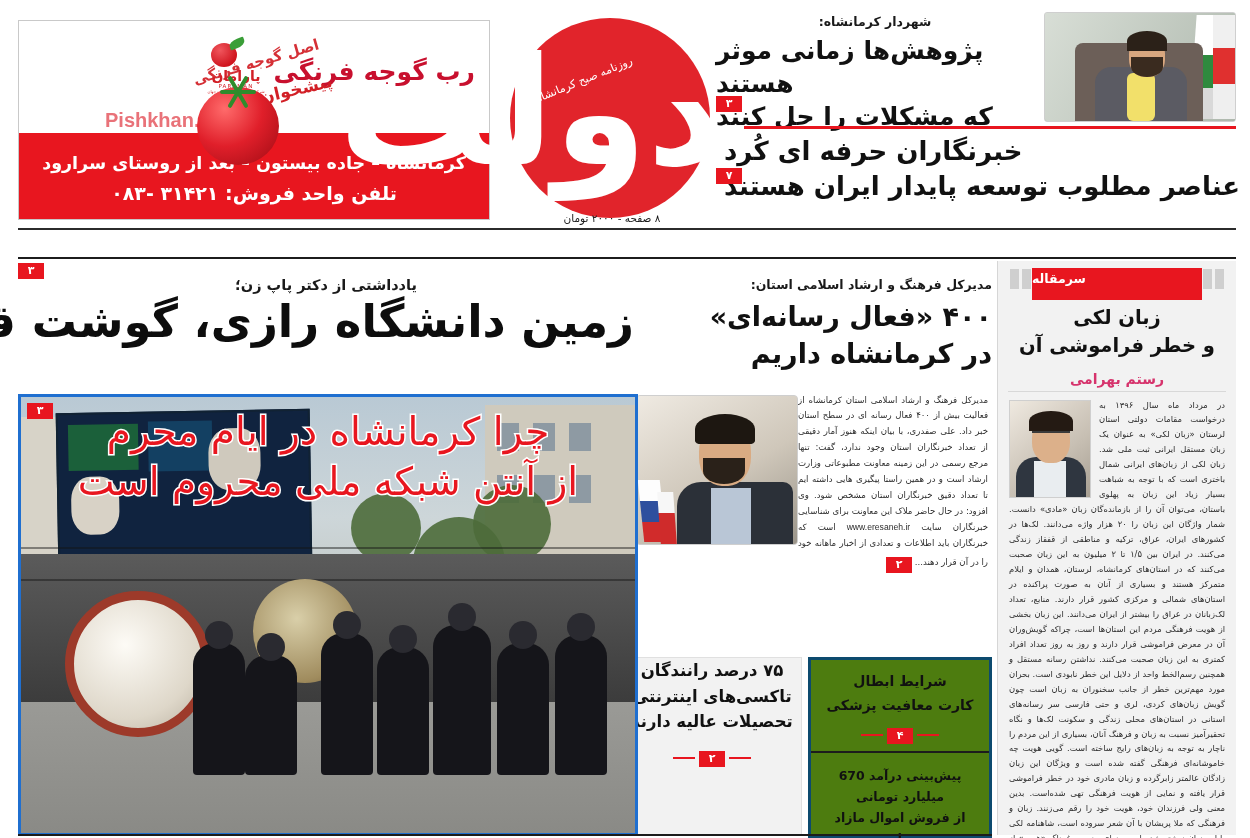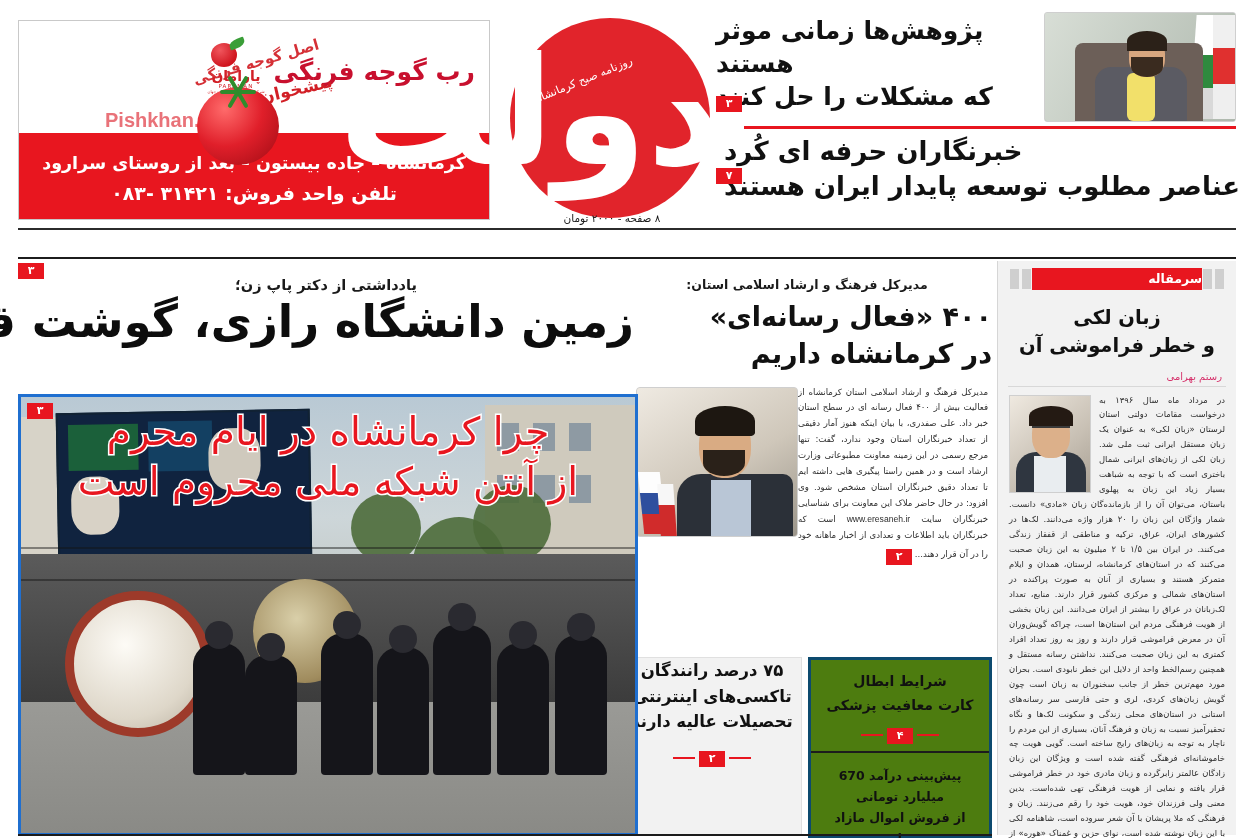--- a/index.html
+++ b/index.html
@@ -143,32 +143,32 @@
   
   .content{position:absolute;left:0;top:261px;width:1250px;height:577px;}
 
   
   .sidebar{
     position:absolute;right:14px;top:0;width:238px;height:574px;
     background:#f2f2f2;border-left:1px solid #d6d6d6;
   }
   .sb-banner-wrap{position:relative;height:24px;margin:7px 8px 0 8px;}
   .sb-banner{
-    position:absolute;left:26px;right:26px;top:0;height:22px;background:#e8161f;color:#fff;
-    font-size:12.5px;font-weight:bold;text-align:right;line-height:22px;letter-spacing:1px;
+    position:absolute;left:26px;right:26px;top:0;height:32px;background:#e8161f;color:#fff;
+    font-size:12.5px;font-weight:bold;text-align:left;line-height:22px;letter-spacing:1px;
   }
   .sb-tick{position:absolute;top:1px;width:9px;height:20px;background:#cfcfcf;}
   .sb-tick.l{left:4px;} .sb-tick.l2{left:16px;}
   .sb-tick.r{right:4px;} .sb-tick.r2{right:16px;}
   .sb-title{
     text-align:center;font-size:19.5px;font-weight:bold;line-height:1.45;color:#111;
     padding:12px 10px 4px 10px;
   }
   .sb-author{
-    text-align:right;font-size:10px;font-weight:normal;color:#d6336c;
+    text-align:center;font-size:14px;font-weight:bold;color:#d6336c;
     padding:6px 14px 2px 14px;
   }
   .sb-hr{height:1px;background:#d8d8d8;margin:2px 10px 6px 10px;}
   .sb-body{
     position:relative;font-size:8.4px;line-height:1.78;color:#2c2c2c;
     text-align:justify;padding:0 11px 0 11px;
   }
   .sb-photo{
     float:left;width:80px;height:96px;margin:2px 8px 4px 0;
     background:linear-gradient(160deg,#e7e3dc,#c9c3b9);border:1px solid #cfcfcf;
@@ -176,23 +176,23 @@
   }
   .sb-photo .bg2{position:absolute;inset:0;background:linear-gradient(140deg,#efe9e0 0%,#c7bfb3 60%,#a79f93 100%);}
   .sb-photo .sh{position:absolute;left:6px;top:56px;width:70px;height:44px;background:#2f3640;border-radius:20px 20px 0 0;}
   .sb-photo .sh2{position:absolute;left:24px;top:60px;width:32px;height:40px;background:#e9edf0;}
   .sb-photo .hd{position:absolute;left:22px;top:16px;width:38px;height:46px;border-radius:46% 46% 44% 44%;background:#dcb08a;}
   .sb-photo .hr2{position:absolute;left:19px;top:10px;width:44px;height:20px;border-radius:50% 50% 0 0;background:#241a13;}
   .sb-photo .gl{position:absolute;left:22px;top:30px;width:38px;height:8px;border-top:2px solid #3a3a3a;}
 
   
   .midcol{position:absolute;right:258px;top:0;width:370px;height:574px;}
-  .mid-kicker{text-align:center;font-size:12.5px;font-weight:bold;color:#1a1a1a;padding:16px 0 6px 0;}
+  .mid-kicker{font-size:12.5px;font-weight:bold;color:#1a1a1a;padding:16px 0 6px 0;}
   .mid-title{text-align:right;font-size:27px;font-weight:bold;line-height:1.38;color:#111;}
-  .mid-body-wrap{position:relative;margin-top:12px;padding:0 4px;}
+  .mid-body-wrap{position:relative;margin-top:20px;padding:0 4px;}
   .mid-photo{
     float:left;width:160px;height:148px;margin:2px 0 4px 10px;
     border:1px solid #cfcfcf;border-radius:4px;background:#d9d4cc;position:relative;overflow:hidden;
   }
   .mid-photo .bgm{position:absolute;inset:0;background:linear-gradient(150deg,#efeae2 0%,#cfc7ba 55%,#9b958a 100%);}
   .mid-photo .suit{position:absolute;left:40px;top:86px;width:116px;height:64px;background:#2b3038;border-radius:24px 10px 0 0;}
   .mid-photo .shirtm{position:absolute;left:74px;top:92px;width:40px;height:58px;background:#b9c6d6;}
   .mid-photo .headm{position:absolute;left:62px;top:26px;width:52px;height:64px;border-radius:46% 46% 44% 44%;background:#d9ab83;}
   .mid-photo .hairm{position:absolute;left:58px;top:18px;width:60px;height:30px;border-radius:52% 52% 10% 10%;background:#1d1711;}
   .mid-photo .beardm{position:absolute;left:66px;top:62px;width:42px;height:26px;border-radius:0 0 50% 50%;background:#2a2119;}
@@ -328,20 +328,21 @@
           <div class="flagA"></div>
           <div class="flagB"></div>
           <div class="chair"></div>
             <div class="body"></div>
             <div class="shirt"></div>
           <div class="head"></div>
             <div class="hair"></div>
             <div class="beard"></div>
         </div>
         <div class="th-text">
+          <div class="th-kicker">شهردار کرمانشاه:</div>
           <div class="th-title">
             <span class="l1">پژوهش‌ها زمانی موثر هستند</span>
             <span class="l2">که مشکلات را حل کنند</span>
           </div>
         </div>
       </div>
       <span class="badge th-badge1">۳</span>
       <span class="badge th-badge2">۷</span>
     </div>
 

